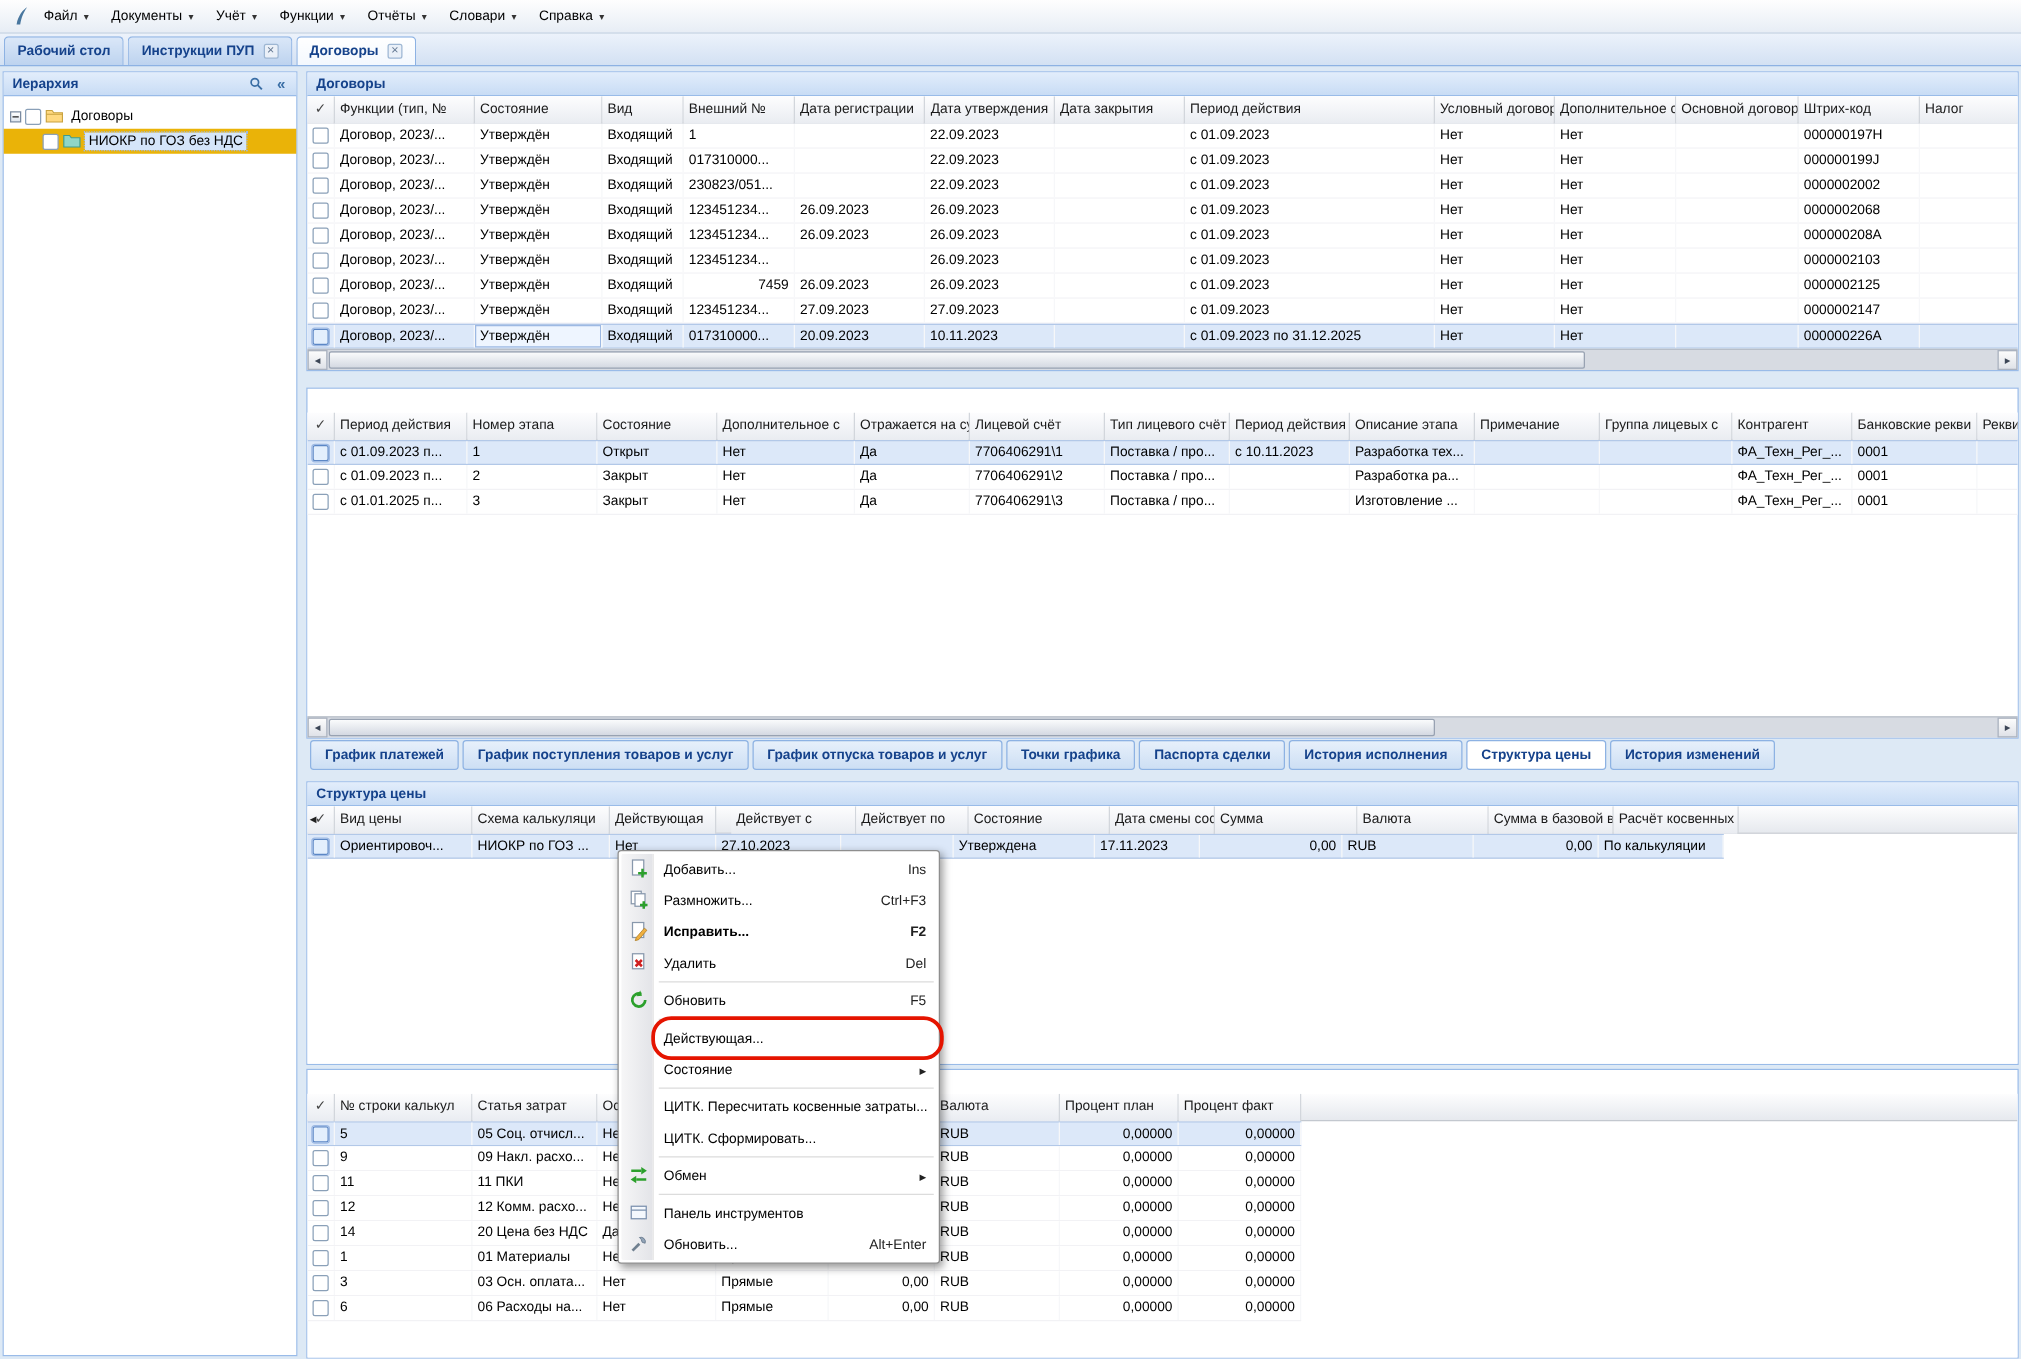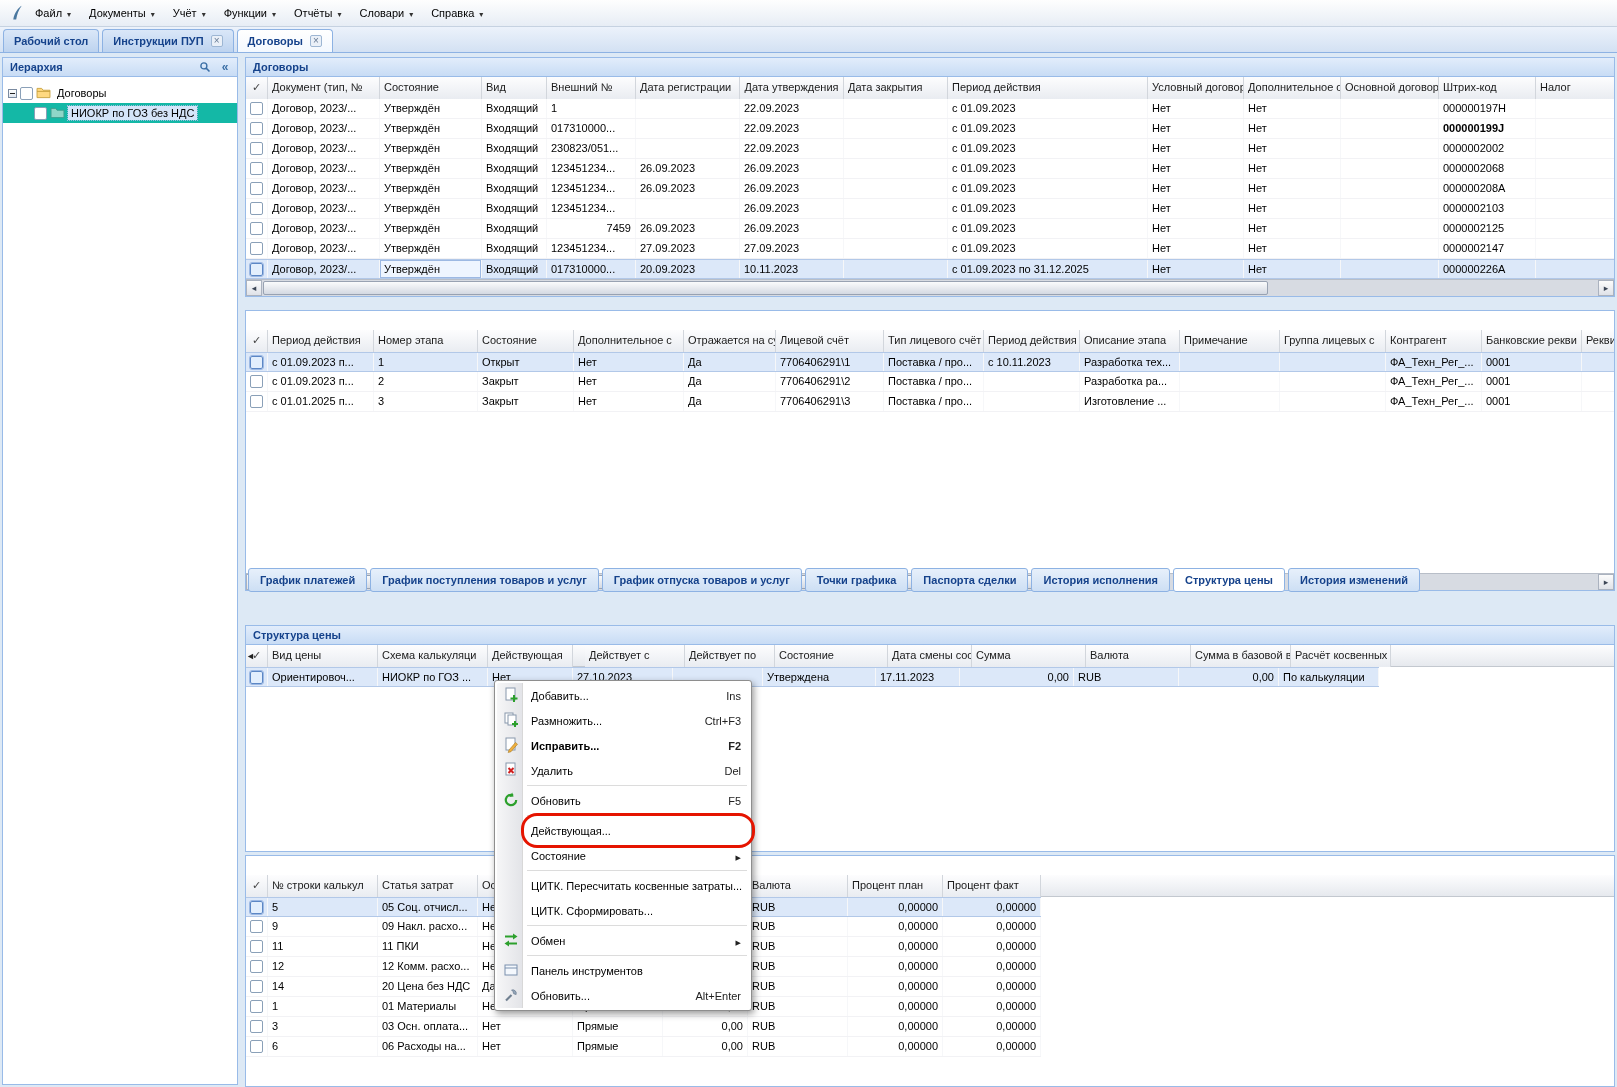--- a/index.html
+++ b/index.html
@@ -35,21 +35,21 @@
     color:#15428b; font-weight:bold; }
   .panel-header .spacer { flex:1; }
   .ph-tool { width:16px; height:15px; display:flex; align-items:center; justify-content:center; margin-left:4px; }
   .ph-tool svg { width:12px; height:12px; }
   .collapse-btn::before { content:"«"; color:#3a6ea5; font-weight:bold; font-size:12px; }
   
   .hier-panel { position:absolute; left:2px; top:57px; width:236px; height:1028px;
     background:#fff; border:1px solid #99bbe8; }
   .tree { padding-top:6px; }
   .tree-row { height:20px; display:flex; align-items:center; gap:3px; }
-  .tree-row.selected { background:#14b8a6; }
+  .tree-row.selected { background:#eab308; }
   .expander { width:9px; height:9px; border:1px solid #7a8aa0; background:linear-gradient(#fff,#dfe6ef);
     position:relative; flex:0 0 9px; margin-left:3px; }
   .expander::before { content:""; position:absolute; left:1px; right:1px; top:3px; height:1px; background:#222; }
   .expander-space { flex:0 0 9px; margin-left:3px; }
   .cb { width:13px; height:13px; border:1px solid #8aa0b8; background:#fff; border-radius:2px; flex:0 0 13px; }
   .folder svg { width:15px; height:12px; display:block; }
   .tree-label { padding:1px 3px; white-space:nowrap; }
   .tree-row.selected .tree-label { background:#d5e5f9; outline:1px dotted #9fbbe2; }
   
   .panel { position:absolute; left:245px; width:1370px; border:1px solid #99bbe8; background:#fff; }
@@ -78,21 +78,21 @@
   .hs-btn { flex:0 0 16px; height:16px; background:linear-gradient(#fcfcfc,#dfe2e8);
     border:1px solid #aab2bf; display:flex; align-items:center; justify-content:center; }
   .hs-left::before { content:"◂"; font-size:9px; color:#3c4656; }
   .hs-right::before { content:"▸"; font-size:9px; color:#3c4656; }
   .hs-thumb { height:14px; margin:0 1px; background:linear-gradient(#fafbfc,#d4d9e2);
     border:1px solid #98a2b2; border-radius:2px; flex:0 0 auto; }
   .hs-track { flex:1; }
   .scroll-ind { position:absolute; left:0; top:23px; z-index:5; color:#222; }
   .scroll-ind::before { content:"◄"; font-size:9px; }
   
-  .subtabs { position:absolute; left:248px; top:568px; height:26px; display:flex; gap:3px; }
+  .subtabs { position:absolute; left:248px; top:592px; height:26px; display:flex; gap:3px; }
   .subtab { height:24px; display:flex; align-items:center; padding:0 11px;
     border:1px solid #8db2e3; border-radius:3px;
     background:linear-gradient(#e7f0fb,#cddff4); color:#15428b; font-weight:bold; white-space:nowrap; }
   .subtab.active { background:#fff; }
   
   .context-menu { position:absolute; left:494px; top:680px; width:258px; z-index:40;
     background:#fff; border:1px solid #8e8e8e; border-radius:3px; padding:2px;
     box-shadow:2px 3px 7px rgba(0,0,0,.4); }
   .context-menu::before { content:""; position:absolute; left:2px; top:2px; bottom:2px; width:25px;
     background:linear-gradient(90deg,#f6f6f7,#e3e4e8); border-right:1px solid #d8d8d8; border-radius:2px 0 0 2px; }
@@ -199,21 +199,21 @@
     </div>
 </div>
 
 <div class="panel" id="contracts-panel">
   <div class="panel-header">
     <span>Договоры</span>
   </div>
   <div class="grid">
       <div class="grid-header">
         <div class="gh check" style="width: 22px;">✓</div>
-        <div class="gh" style="width: 112px;">Документ (тип, №</div>
+        <div class="gh" style="width: 112px;">Функции (тип, №</div>
         <div class="gh" style="width: 102px;">Состояние</div>
         <div class="gh" style="width: 65px;">Вид</div>
         <div class="gh" style="width: 89px;">Внешний №</div>
         <div class="gh" style="width: 104px;">Дата регистрации</div>
         <div class="gh" style="width: 104px; text-align: center;">Дата утверждения</div>
         <div class="gh" style="width: 104px;">Дата закрытия</div>
         <div class="gh" style="width: 200px;">Период действия</div>
         <div class="gh" style="width: 96px;">Условный договор</div>
         <div class="gh" style="width: 97px;">Дополнительное с</div>
         <div class="gh" style="width: 98px;">Основной договор</div>
@@ -246,21 +246,21 @@
         <div class="gc" style="width: 102px;">Утверждён</div>
         <div class="gc" style="width: 65px;">Входящий</div>
         <div class="gc" style="width: 89px;">017310000...</div>
         <div class="gc" style="width: 104px;"></div>
         <div class="gc" style="width: 104px;">22.09.2023</div>
         <div class="gc" style="width: 104px;"></div>
         <div class="gc" style="width: 200px;">с 01.09.2023</div>
         <div class="gc" style="width: 96px;">Нет</div>
         <div class="gc" style="width: 97px;">Нет</div>
         <div class="gc" style="width: 98px;"></div>
-        <div class="gc" style="width: 97px; font-weight: bold;">000000199J</div>
+        <div class="gc" style="width: 97px;">000000199J</div>
         <div class="gc" style="width: 90px;"></div>
       </div>
       <div class="grow" style="width: 1380px;">
         <div class="gc check" style="width: 22px;">
           <span class="cb"></span>
         </div>
         <div class="gc" style="width: 112px;">Договор, 2023/...</div>
         <div class="gc" style="width: 102px;">Утверждён</div>
         <div class="gc" style="width: 65px;">Входящий</div>
         <div class="gc" style="width: 89px;">230823/051...</div>

